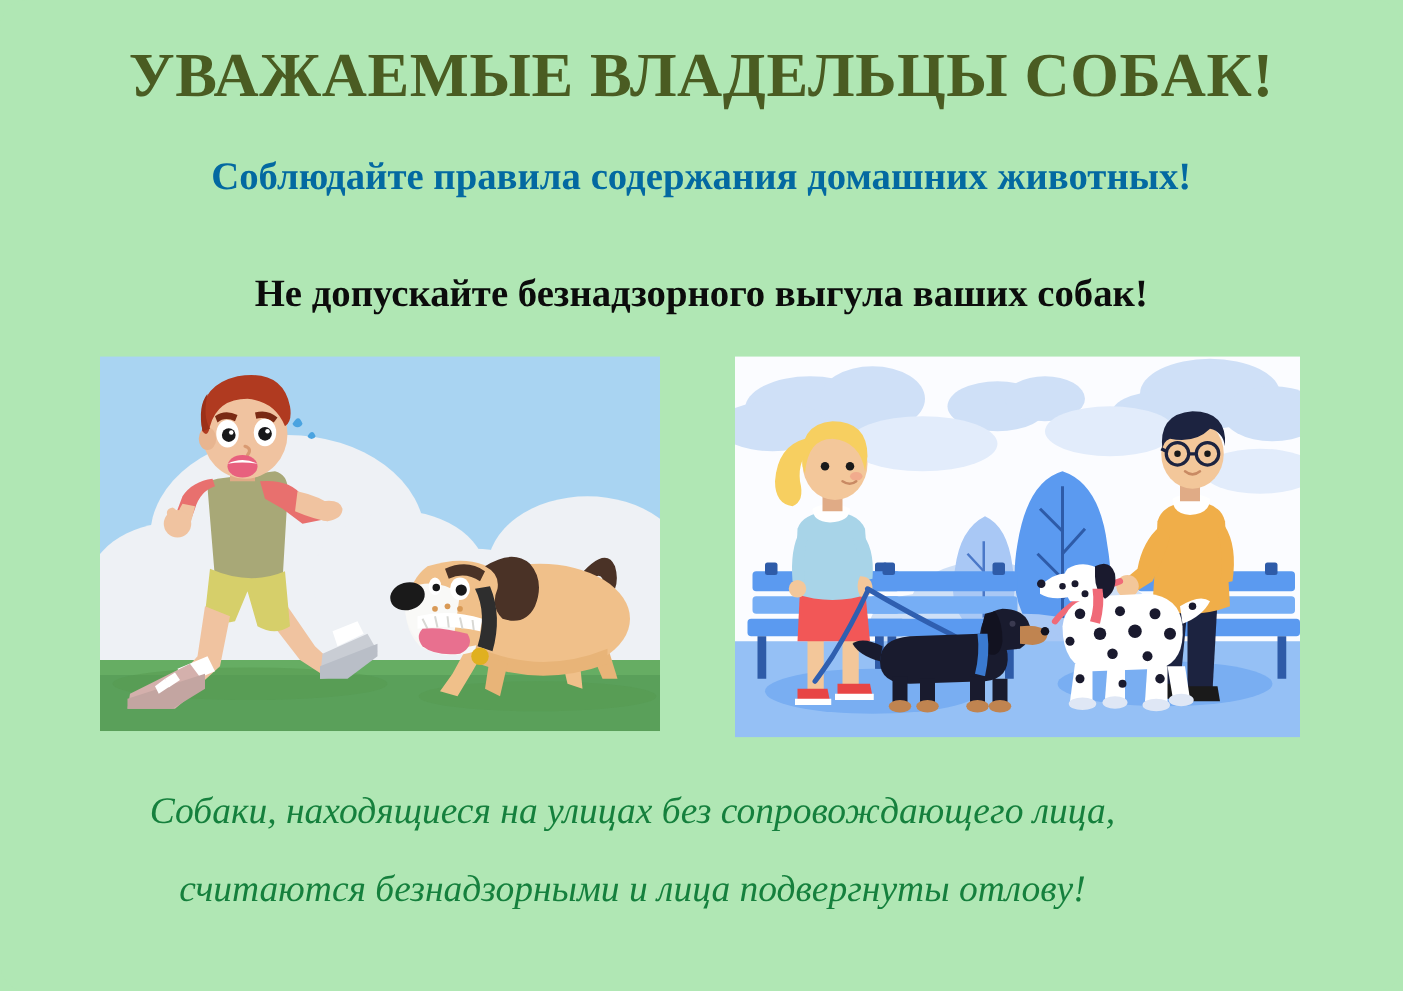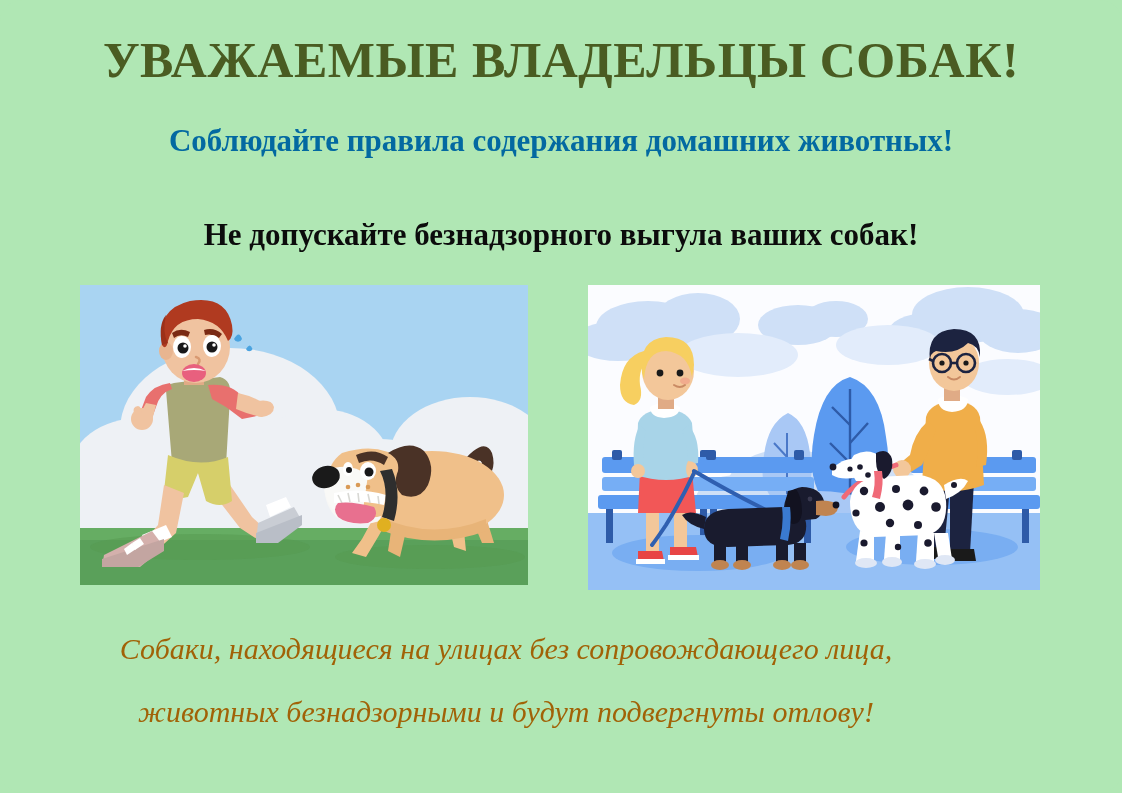--- a/index.html
+++ b/index.html
@@ -57,21 +57,21 @@
     white-space: nowrap;
   }
   .footer {
     position: absolute;
     top: 617px;
     left: 0;
     width: 1012px;
     text-align: center;
     font-size: 30px;
     font-style: italic;
-    color: #a16207;
+    color: #15803d;
     line-height: 2.1;
   }
   .footer div { white-space: nowrap; }
 
   .img-left {
     position: absolute;
     left: 80px;
     top: 285px;
     width: 448px;
     height: 300px;
@@ -468,16 +468,16 @@
             <circle cx="280" cy="190" r="2.8"></circle>
             <circle cx="366" cy="200" r="3"></circle>
           </g>
         </g>
       </g>
     </svg>
   </div>
 
   <div class="footer">
     <div>Собаки, находящиеся на улицах без сопровождающего лица,</div>
-    <div>животных безнадзорными и будут подвергнуты отлову!</div>
+    <div>считаются безнадзорными и лица подвергнуты отлову!</div>
   </div>
 
 </div>
 
 </body></html>

